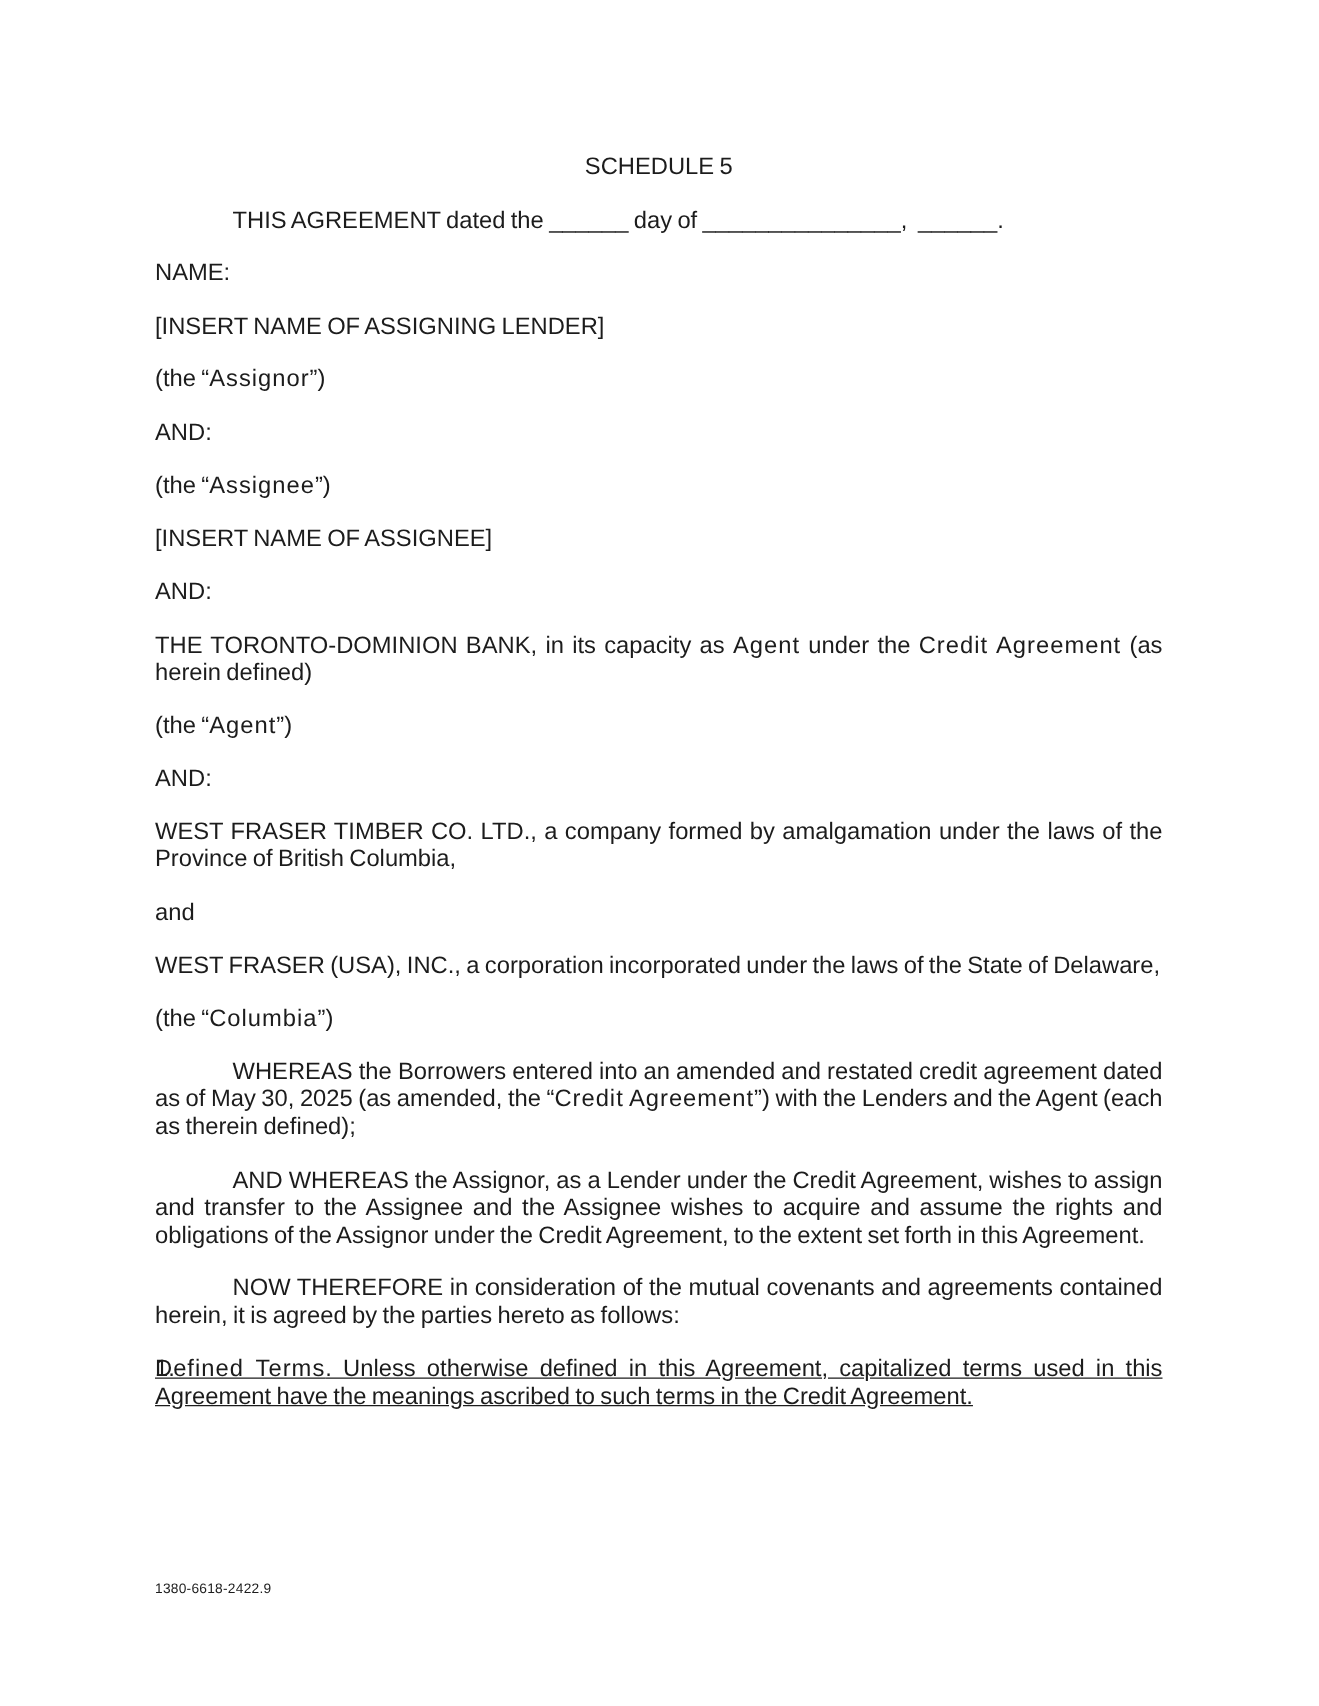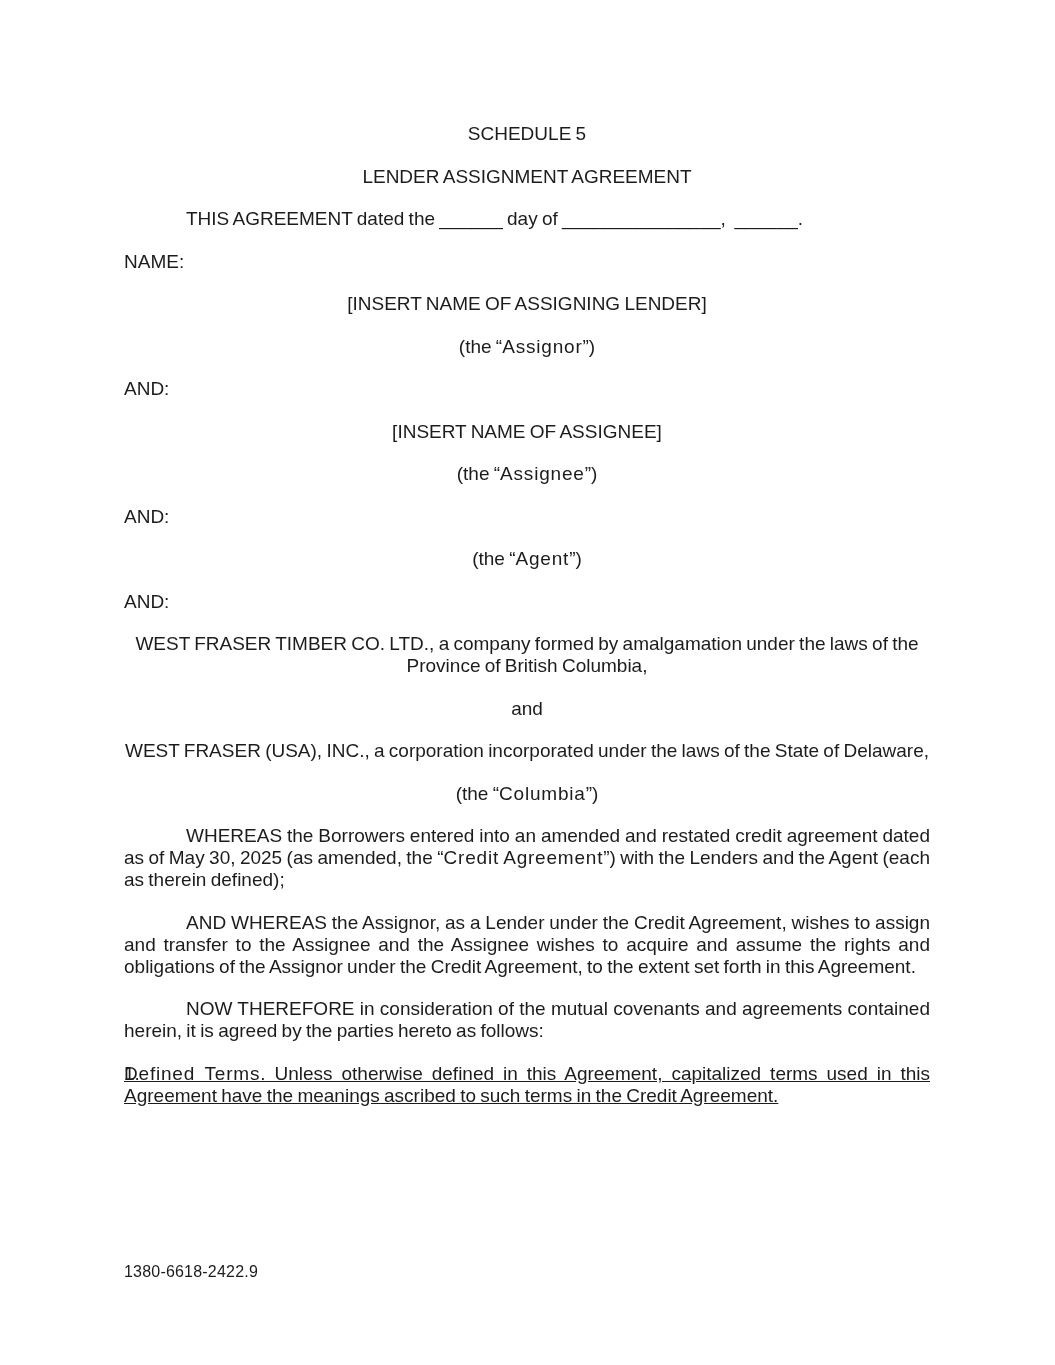--- a/index.html
+++ b/index.html
@@ -19,63 +19,63 @@
   .content {
     position: absolute;
     left: 124px;
     top: 123px;
     width: 806px;
   }
   .content p, .content .list-item { margin: 0 0 20.5px 0; }
   .center { text-align: center; }
   .justify { text-align: justify; }
   .indent-first { text-indent: 62px; }
-  .block-indent { margin-left: 62px; text-align: center; }
+  .block-indent { margin-left: 62px; }
   .date-line { margin-top: 10px; text-indent: 62px; }
   .term { letter-spacing: 0.8px; }
   .list-item { position: relative; }
   .list-num { position: absolute; left: 0; top: 0; }
   .list-body { margin-left: 62px; text-decoration: underline; }
   .footer {
     position: absolute;
     left: 124px;
     top: 1264px;
-    font-size: 16px;
+    font-size: 11px;
     line-height: 15px;
     letter-spacing: 0.2px;
     word-spacing: 0;
     color: #1c1c1c;
   }
 </style>
 </head>
 <body>
 
 <div class="page">
   <div class="content">
 
     <p class="center">SCHEDULE 5</p>
 
-    <p class="center">LENDER ASSIGNMENT AGREEMENT</p>
 
     <p class="date-line"><span>THIS AGREEMENT dated the </span><span>______</span><span> day of </span><span>_______________</span><span>,&nbsp; </span><span>______</span><span>.</span></p>
 
     <p>NAME:</p>
 
     <p class="block-indent">[INSERT NAME OF ASSIGNING LENDER]</p>
 
     <p class="block-indent"><span>(the “</span><span class="term">Assignor</span><span>”)</span></p>
 
     <p>AND:</p>
 
+    <p class="block-indent"><span>(the “</span><span class="term">Assignee</span><span>”)</span></p>
+
     <p class="block-indent">[INSERT NAME OF ASSIGNEE]</p>
-
-    <p class="block-indent"><span>(the “</span><span class="term">Assignee</span><span>”)</span></p>
 
     <p>AND:</p>
 
+    <p class="block-indent justify"><span>THE TORONTO-DOMINION BANK, in its capacity as </span><span class="term">Agent</span><span> under the </span><span class="term">Credit Agreement</span><span> (as herein defined)</span></p>
 
     <p class="block-indent"><span>(the “</span><span class="term">Agent</span><span>”)</span></p>
 
     <p>AND:</p>
 
     <p class="block-indent justify">WEST FRASER TIMBER CO. LTD., a company formed by amalgamation under the laws of the Province of British Columbia,</p>
 
     <p class="block-indent">and</p>
 
     <p class="block-indent justify">WEST FRASER (USA), INC., a corporation incorporated under the laws of the State of Delaware,</p>

